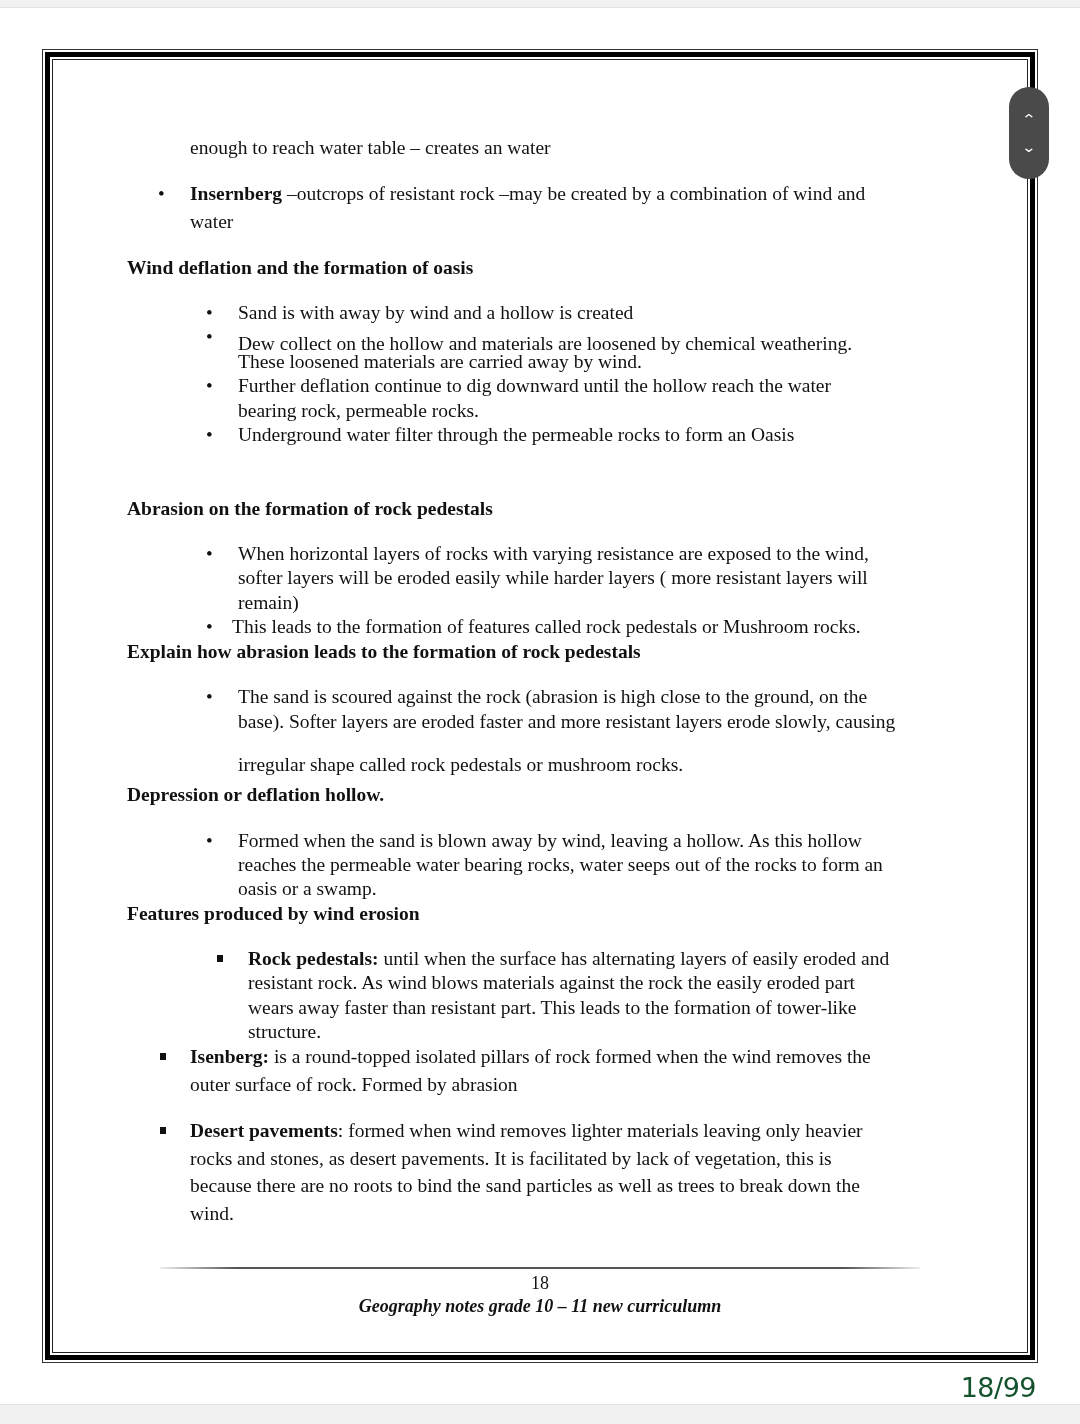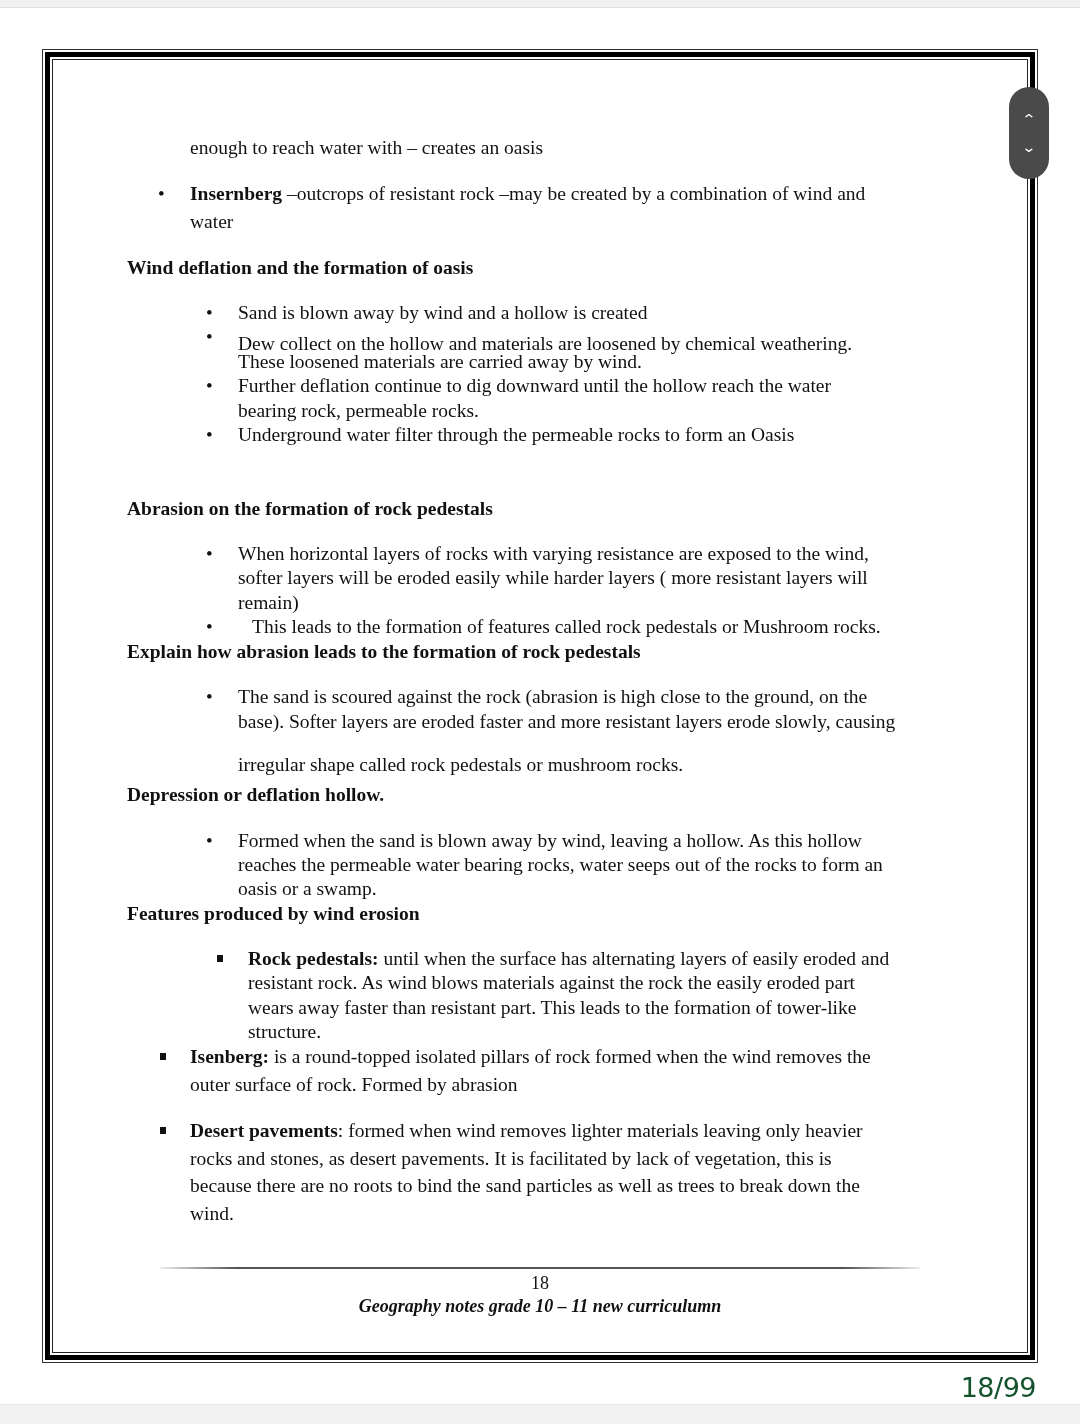--- a/index.html
+++ b/index.html
@@ -71,45 +71,45 @@
 </head>
 <body>
 
 <div class="top-bar"></div>
 
 <div>
   <div class="frame-outer"></div>
   <div class="frame-thick"></div>
   <div class="frame-inner"></div>
 
-  <div class="txt" style="left:190px; top:136px;">enough to reach water with – creates an oasis</div>
+  <div class="txt" style="left:190px; top:136px;">enough to reach water table – creates an water</div>
 
   <div class="dot" style="left:158px; top:182px;">•</div>
   <div class="txt" style="left:190px; top:182px;"><span class="b">Insernberg</span><span> –outcrops of resistant rock –may be created by a combination of wind and</span></div>
   <div class="txt" style="left:190px; top:210px;">water</div>
 
   <div class="txt h" style="left:127px; top:256px;">Wind deflation and the formation of oasis</div>
   <div class="dot" style="left:206px; top:301px;">•</div>
-  <div class="txt" style="left:238px; top:301px;">Sand is blown away by wind and a hollow is created</div>
+  <div class="txt" style="left:238px; top:301px;">Sand is with away by wind and a hollow is created</div>
   <div class="dot" style="left:206px; top:325px;">•</div>
   <div class="txt" style="left:238px; top:332px;">Dew collect on the hollow and materials are loosened by chemical weathering.</div>
   <div class="txt" style="left:238px; top:350px;">These loosened materials are carried away by wind.</div>
   <div class="dot" style="left:206px; top:374px;">•</div>
   <div class="txt" style="left:238px; top:374px;">Further deflation continue to dig downward until the hollow reach the water</div>
   <div class="txt" style="left:238px; top:399px;">bearing rock, permeable rocks.</div>
   <div class="dot" style="left:206px; top:423px;">•</div>
   <div class="txt" style="left:238px; top:423px;">Underground water filter through the permeable rocks to form an Oasis</div>
 
   <div class="txt h" style="left:127px; top:497px;">Abrasion on the formation of rock pedestals</div>
   <div class="dot" style="left:206px; top:542px;">•</div>
   <div class="txt" style="left:238px; top:542px;">When horizontal layers of rocks with varying resistance are exposed to the wind,</div>
   <div class="txt" style="left:238px; top:566px;">softer layers will be eroded easily while harder layers ( more resistant layers will</div>
   <div class="txt" style="left:238px; top:591px;">remain)</div>
   <div class="dot" style="left:206px; top:615px;">•</div>
-  <div class="txt" style="left:252px; top:615px;">This leads to the formation of features called rock pedestals or Mushroom rocks.</div>
+  <div class="txt" style="left:232px; top:615px;">This leads to the formation of features called rock pedestals or Mushroom rocks.</div>
 
   <div class="txt h" style="left:127px; top:640px;">Explain how abrasion leads to the formation of rock pedestals</div>
   <div class="dot" style="left:206px; top:685px;">•</div>
   <div class="txt" style="left:238px; top:685px;">The sand is scoured against the rock (abrasion is high close to the ground, on the</div>
   <div class="txt" style="left:238px; top:710px;">base). Softer layers are eroded faster and more resistant layers erode slowly, causing</div>
   <div class="txt" style="left:238px; top:734px;margin-top:19px;">irregular shape called rock pedestals or mushroom rocks.</div>
 
   <div class="txt h" style="left:127px; top:783px;">Depression or deflation hollow.</div>
   <div class="dot" style="left:206px; top:829px;">•</div>
   <div class="txt" style="left:238px; top:829px;">Formed when the sand is blown away by wind, leaving a hollow. As this hollow</div>

